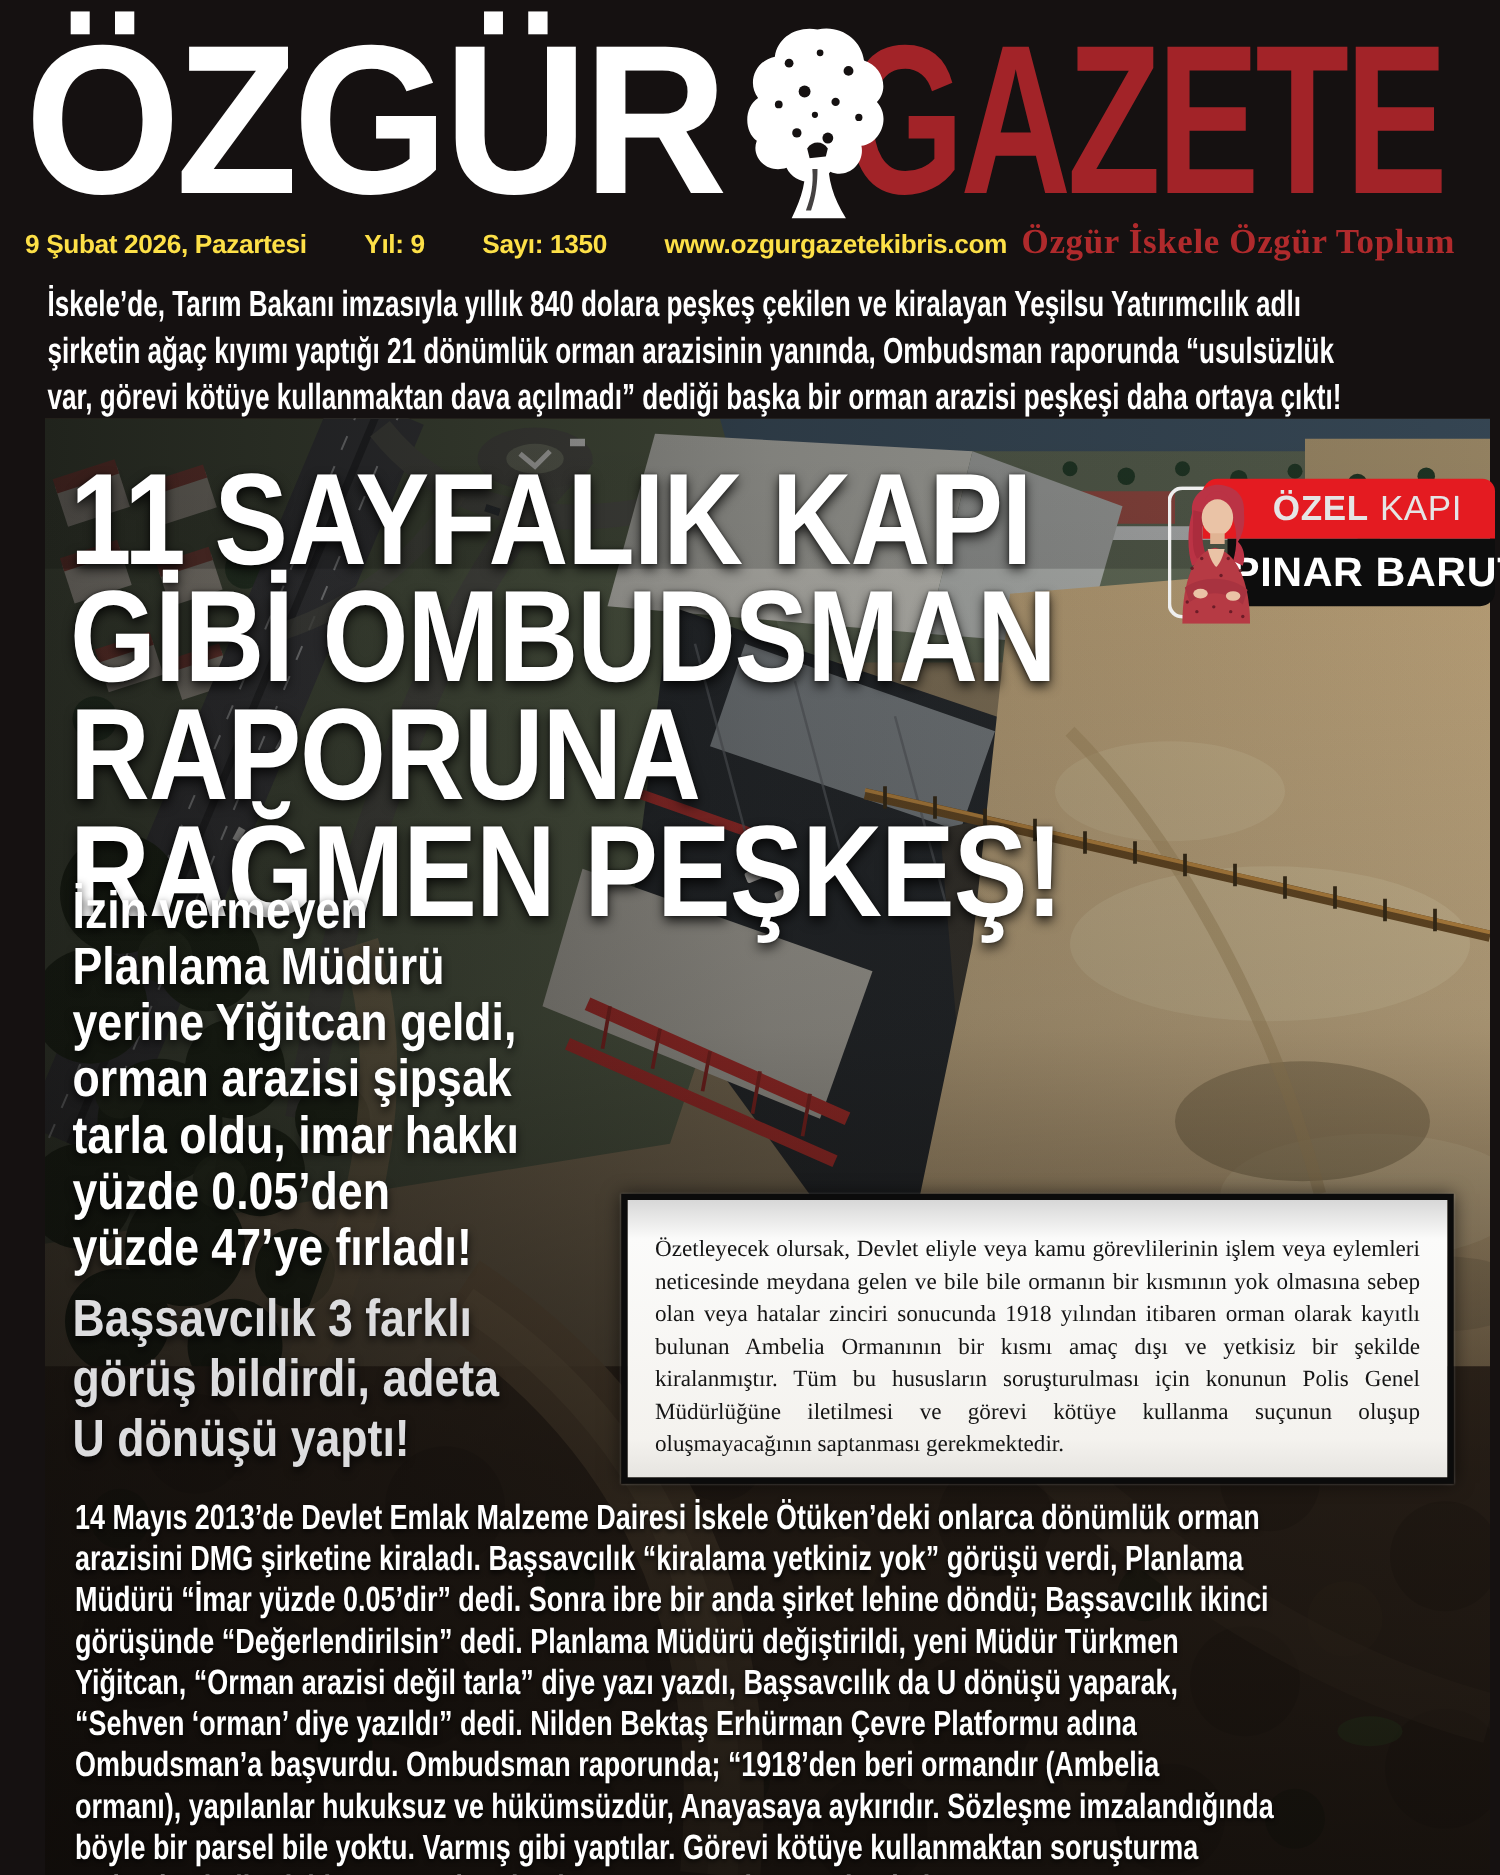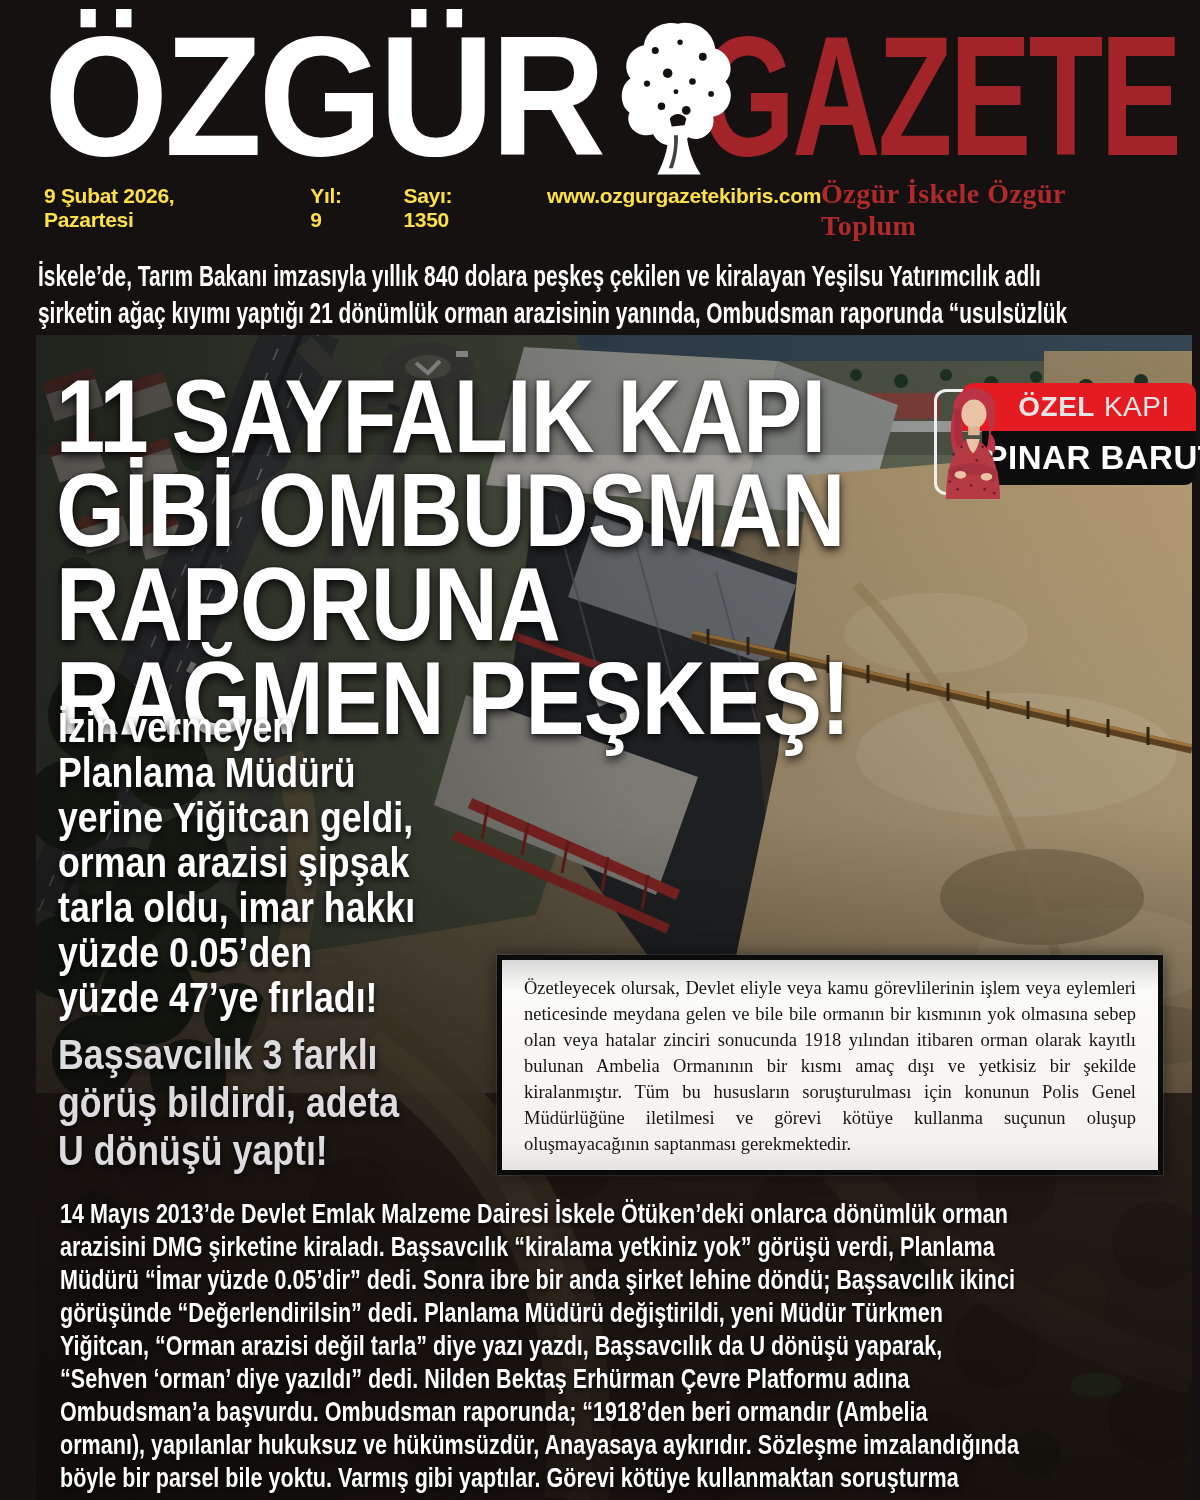--- a/index.html
+++ b/index.html
@@ -2,21 +2,21 @@
 <html><head>
 <meta charset="utf-8">
 <style>
   html,body{margin:0;padding:0;background:#000;}
   .page{
     position:relative;width:1200px;height:1500px;overflow:hidden;
     background:#151111;font-family:"Liberation Sans",sans-serif;
     -webkit-font-smoothing:antialiased;
   }
   
-  .masthead{position:relative;padding:18px 36px 0 44px;}
+  .masthead{position:relative;padding:18px 36px 0 20px;}
   .logo-row{display:flex;align-items:flex-end;height:152px;white-space:nowrap;}
   .logo-ozgur,.logo-gazete{
     display:block;font-weight:bold;font-size:170px;line-height:148px;
     letter-spacing:-4px;transform-origin:0 100%;
   }
   .logo-ozgur{color:#ffffff;transform:scaleX(.94);}
   .logo-gazete{color:#a22328;transform:scaleX(.72);margin-left:-26px;}
   .logo-tree{display:block;width:124px;height:158px;margin:0 -14px -6px -22px;position:relative;z-index:2;}
   .info-row{display:flex;align-items:baseline;margin-top:8px;}
   .info-left{display:flex;gap:46px;color:#fde047;font-weight:bold;font-size:21px;letter-spacing:-.3px;}
@@ -47,21 +47,21 @@
     text-shadow:0 3px 7px rgba(0,0,0,.8);
   }
   .deck2{
     position:absolute;left:22px;top:696px;margin:0;width:700px;
     color:#dcdcde;font-weight:bold;font-size:42px;line-height:48px;
     transform:scaleX(.85);transform-origin:0 0;white-space:pre-line;
     text-shadow:0 3px 7px rgba(0,0,0,.8);
   }
   .quote{
     position:absolute;left:461px;top:620px;width:666px;margin:0;box-sizing:border-box;
-    padding:15px 22px 13px 22px;border:5px solid #0b0b0b;
+    padding:27px 22px 13px 22px;border:5px solid #0b0b0b;
     background:linear-gradient(180deg,#d7d7d7 0%,#fbfbfa 14%,#f4f2ee 86%,#e6e4e0 100%);
     color:#151515;font-family:"Liberation Serif",serif;font-size:18.5px;line-height:26px;
     text-align:justify;box-shadow:0 0 14px rgba(0,0,0,.6),0 0 2px rgba(255,255,255,.4);
   }
   .body-text{
     position:absolute;left:24px;top:862px;margin:0;width:1440px;
     color:#fff;font-weight:bold;font-size:28px;line-height:33px;
     transform:scaleX(.77);transform-origin:0 0;white-space:pre-line;
     text-shadow:0 2px 5px rgba(0,0,0,.8);
   }

